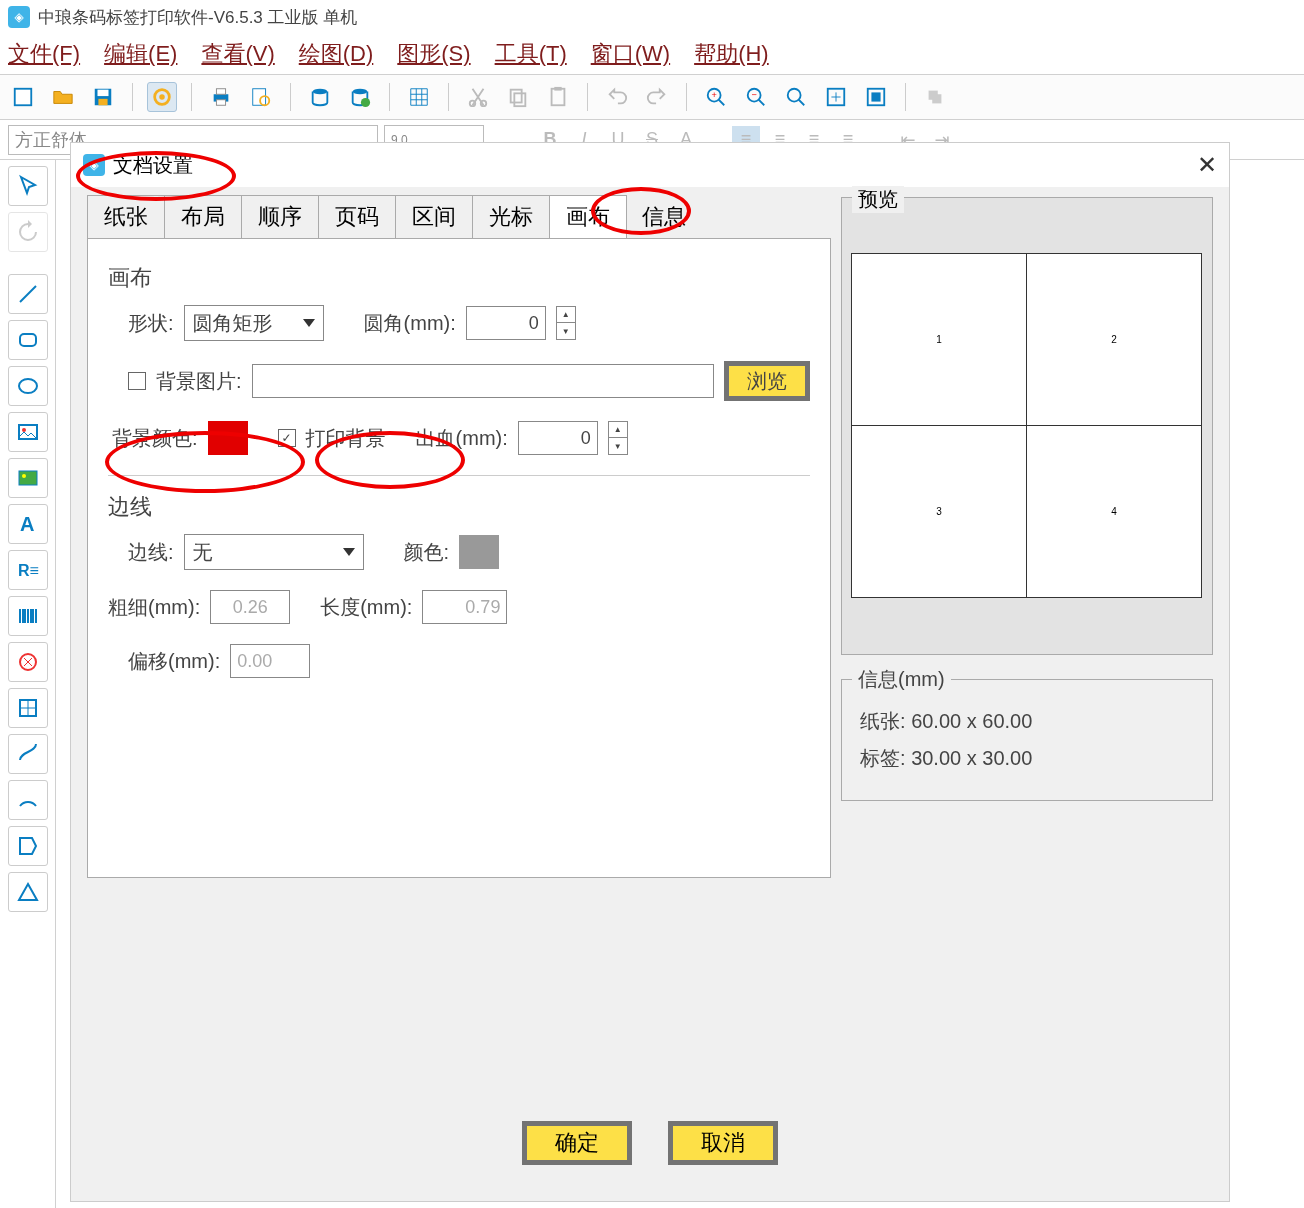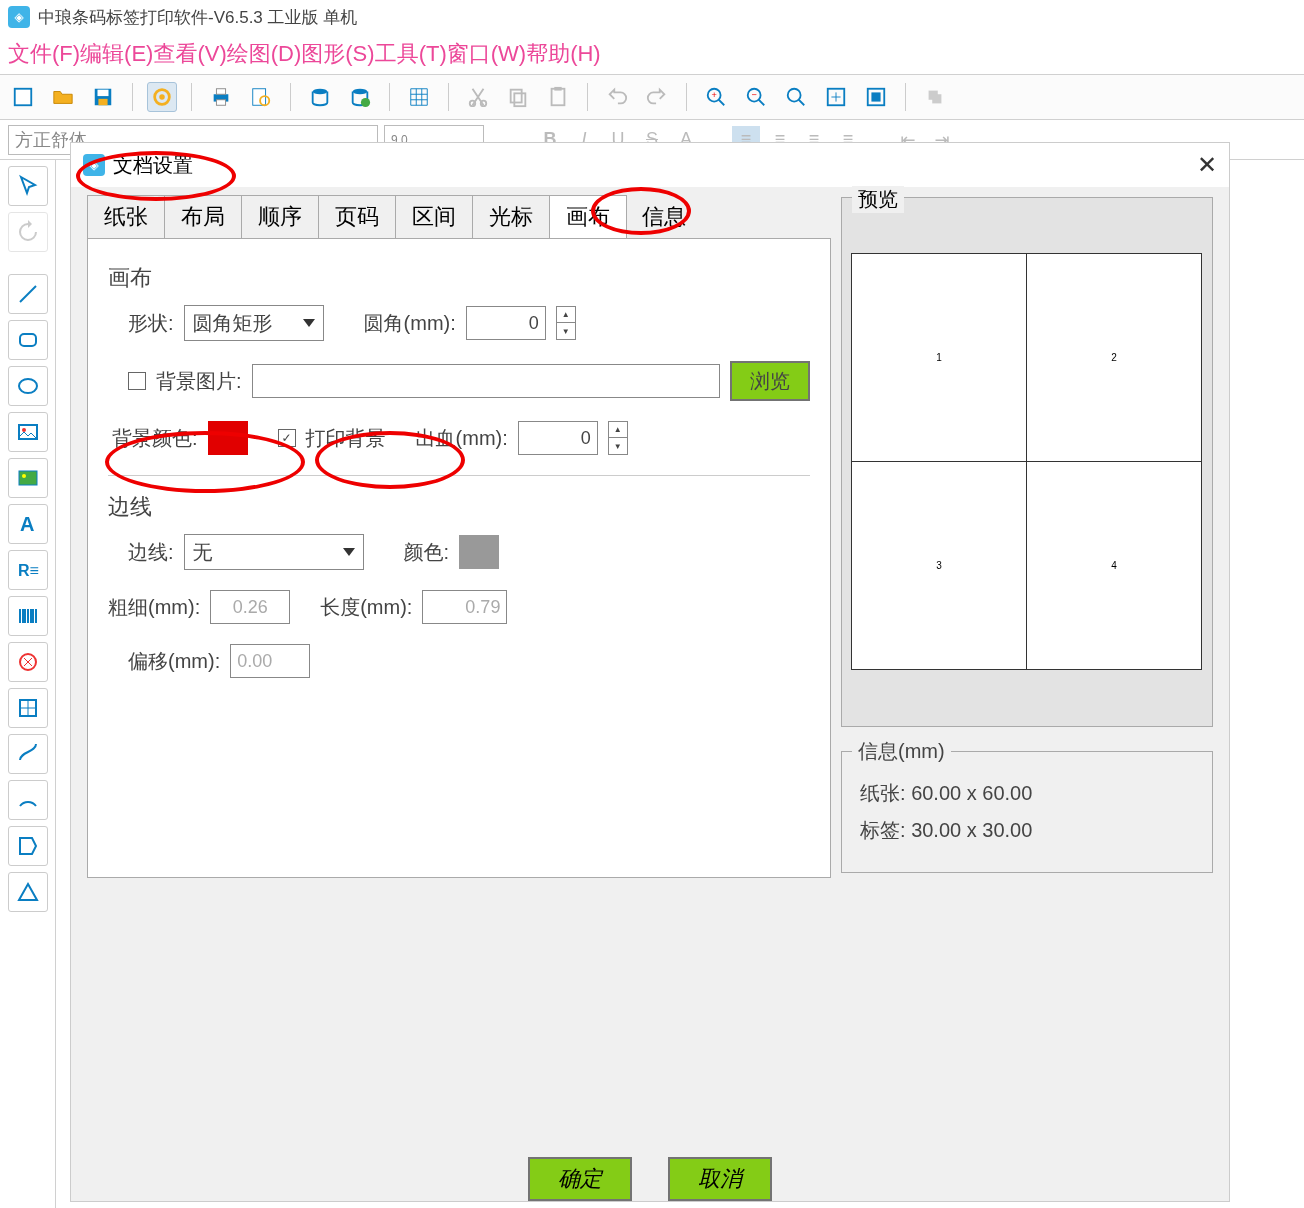--- a/index.html
+++ b/index.html
@@ -1,21 +1,21 @@
 <!DOCTYPE html>
 <html><head>
 <meta charset="utf-8">
 <style>
 * { box-sizing: border-box; margin: 0; padding: 0; font-family: "Microsoft YaHei", Arial, sans-serif; }
 body { background: #fff; width: 1304px; height: 1208px; overflow: hidden; position: relative; }
 
 .titlebar { height: 34px; display: flex; align-items: center; padding: 4px 8px; font-size: 17px; color: #444; }
 .titlebar .app-icon { width: 22px; height: 22px; background: #3fb4e8; border-radius: 4px; margin-right: 8px; display:flex;align-items:center;justify-content:center;color:#fff;font-size:12px; }
 
-.menubar { height: 40px; display: flex; align-items: center; padding: 0 8px; font-size: 22px; color: #ec4899; }
+.menubar { height: 40px; display: flex; align-items: center; padding: 0 8px; gap: 24px; font-size: 22px; color: #7f1d1d; text-decoration: underline; }
 
 .toolbar { height: 46px; border-top: 1px solid #d0d0d0; border-bottom: 1px solid #d0d0d0; display: flex; align-items: center; padding: 0 8px; gap: 10px; background: #fbfbfb; }
 .tool-btn { width: 30px; height: 30px; display: flex; align-items: center; justify-content: center; border-radius: 3px; }
 .tool-btn.active { background: #dce8f2; border:1px solid #a7c3da; }
 .tool-btn svg { width: 22px; height: 22px; }
 .tool-sep { width: 1px; height: 28px; background: #ccc; margin: 0 4px; }
 
 .fontbar { height: 40px; border-bottom: 1px solid #d0d0d0; display: flex; align-items: center; padding: 0 8px; gap: 6px; position:relative; }
 .fontbar .font-name { width: 370px; height: 30px; border: 1px solid #bbb; padding: 2px 6px; font-size: 18px; color: #888; display:flex;align-items:center; }
 .fontbar .font-size { width: 100px; height: 30px; border: 1px solid #bbb; padding: 2px 6px; font-size: 12px; color: #888; display:flex;align-items:center; }
@@ -43,36 +43,36 @@
 .row { display:flex; align-items:center; gap:10px; margin-bottom:20px; font-size:20px; color:#444; }
 .row label { }
 .select-box { height:36px; border:1px solid #888; display:flex; align-items:center; padding:0 8px; min-width:140px; background:#fff; justify-content:space-between; }
 .select-box .caret { width:0;height:0;border-left:6px solid transparent;border-right:6px solid transparent;border-top:8px solid #333; }
 .num-input { height:34px; border:1px solid #888; width:80px; text-align:right; padding:0 6px; font-size:18px; display:flex;align-items:center;justify-content:flex-end; }
 .spinner { display:flex; flex-direction:column; border:1px solid #888; }
 .spinner div { width:18px;height:16px;display:flex;align-items:center;justify-content:center;font-size:8px;border-bottom:1px solid #888; }
 .spinner div:last-child{border-bottom:none;}
 .checkbox { width:18px;height:18px;border:1px solid #666; display:inline-flex;align-items:center;justify-content:center; font-size:12px; background:#fff;}
 .text-input { height:34px; border:1px solid #888; flex:1; background:#fff; }
-.btn { height:40px; padding:0 18px; border:2px solid #737373; background:#84cc16; font-size:20px; display:inline-flex;align-items:center; }
+.btn { height:40px; padding:0 18px; border:5px solid #737373; background:#fde047; font-size:20px; display:inline-flex;align-items:center; }
 .color-swatch { width:40px;height:34px; }
 .hr { border-top:1px solid #ccc; margin:10px 0 16px; }
 .disabled { color:#aaa; }
 
 .preview-col { flex:1; padding: 10px 16px 0 10px; }
-.preview-box { border:1px solid #aaa; background:#e3e3e3; height:530px; padding:56px 10px; position:relative; }
+.preview-box { border:1px solid #aaa; background:#e3e3e3; height:458px; padding:56px 10px; position:relative; }
 .preview-title { position:absolute; top:-12px; left:10px; background:#f0f0f0; padding:0 6px; font-size:20px; }
 .preview-grid { background:#fff; width:100%; height:100%; display:grid; grid-template-columns:1fr 1fr; grid-template-rows:1fr 1fr; }
 .preview-cell { border:1px solid #333; display:flex;align-items:center;justify-content:center; font-size:10px; margin:-1px 0 0 -1px; }
 
 .info-box { margin-top:24px; border:1px solid #aaa; padding:18px; position:relative; font-size:20px; color:#444; }
 .info-title { position:absolute; top:-14px; left:10px; background:#f0f0f0; padding:0 6px; }
 .info-box div.line { margin:10px 0; }
 
-.dlg-footer { height:80px; display:flex; align-items:flex-end; justify-content:center; gap:36px;font-style:italic; }
+.dlg-footer { height:80px; display:flex; align-items:flex-start; justify-content:center; gap:36px; }
 .dlg-footer .btn { height:44px; padding:0 28px; font-size:22px; }
 
 .red-oval { position:absolute; border:4px solid #e00; border-radius:50%; pointer-events:none; }
 </style>
 </head>
 <body>
 
 <div class="titlebar">
   <div class="app-icon">◈</div>
   <span>中琅条码标签打印软件-V6.5.3 工业版 单机</span>

